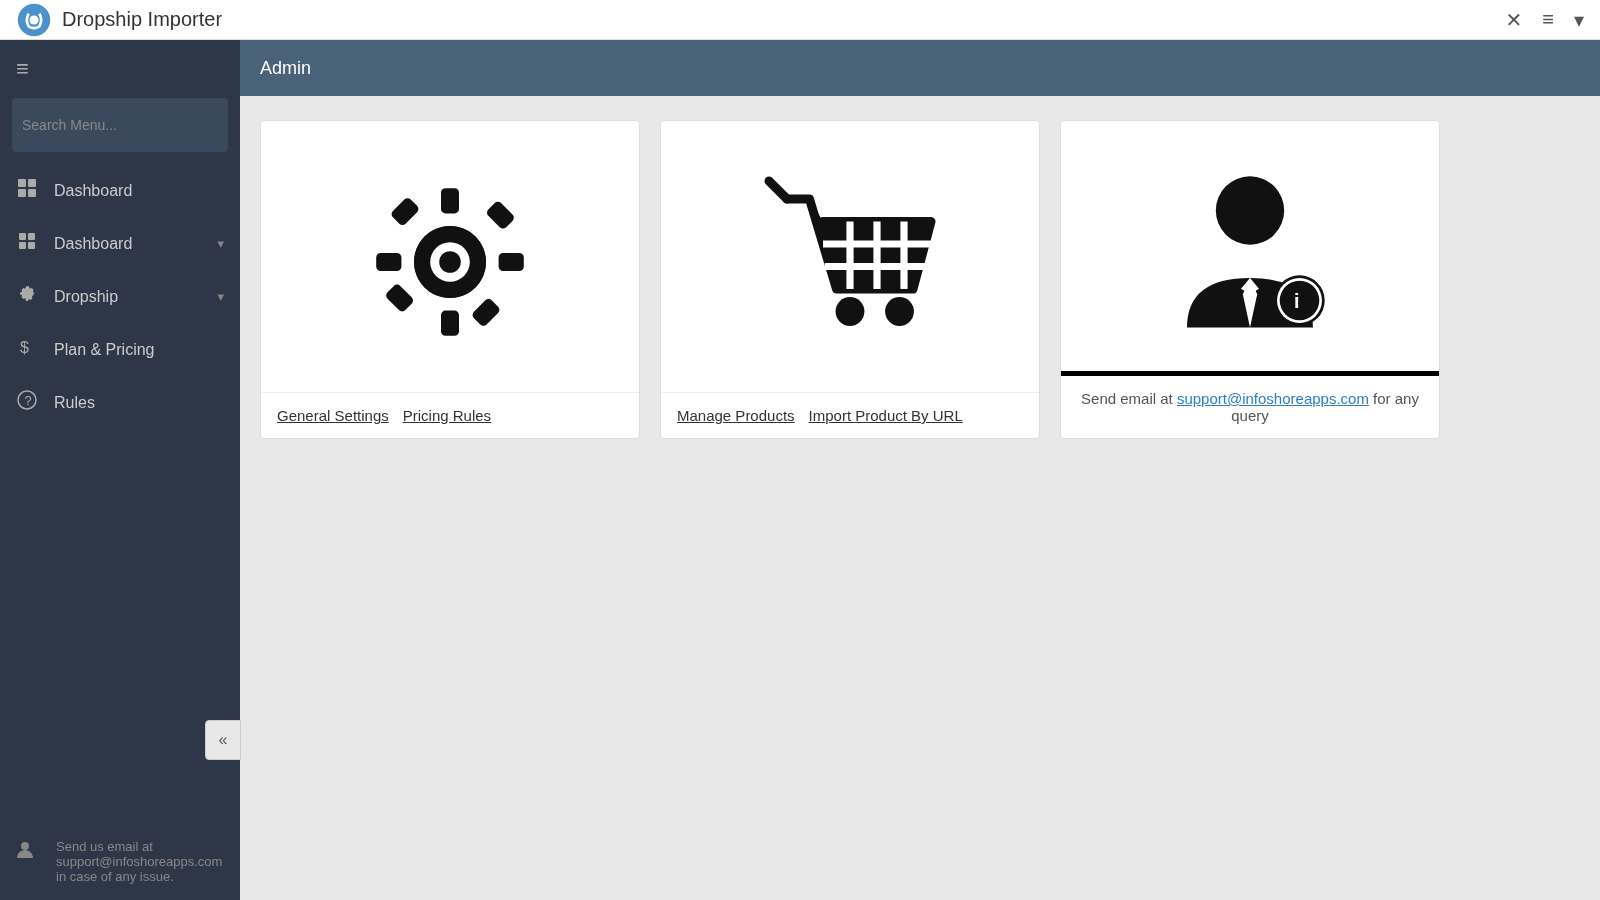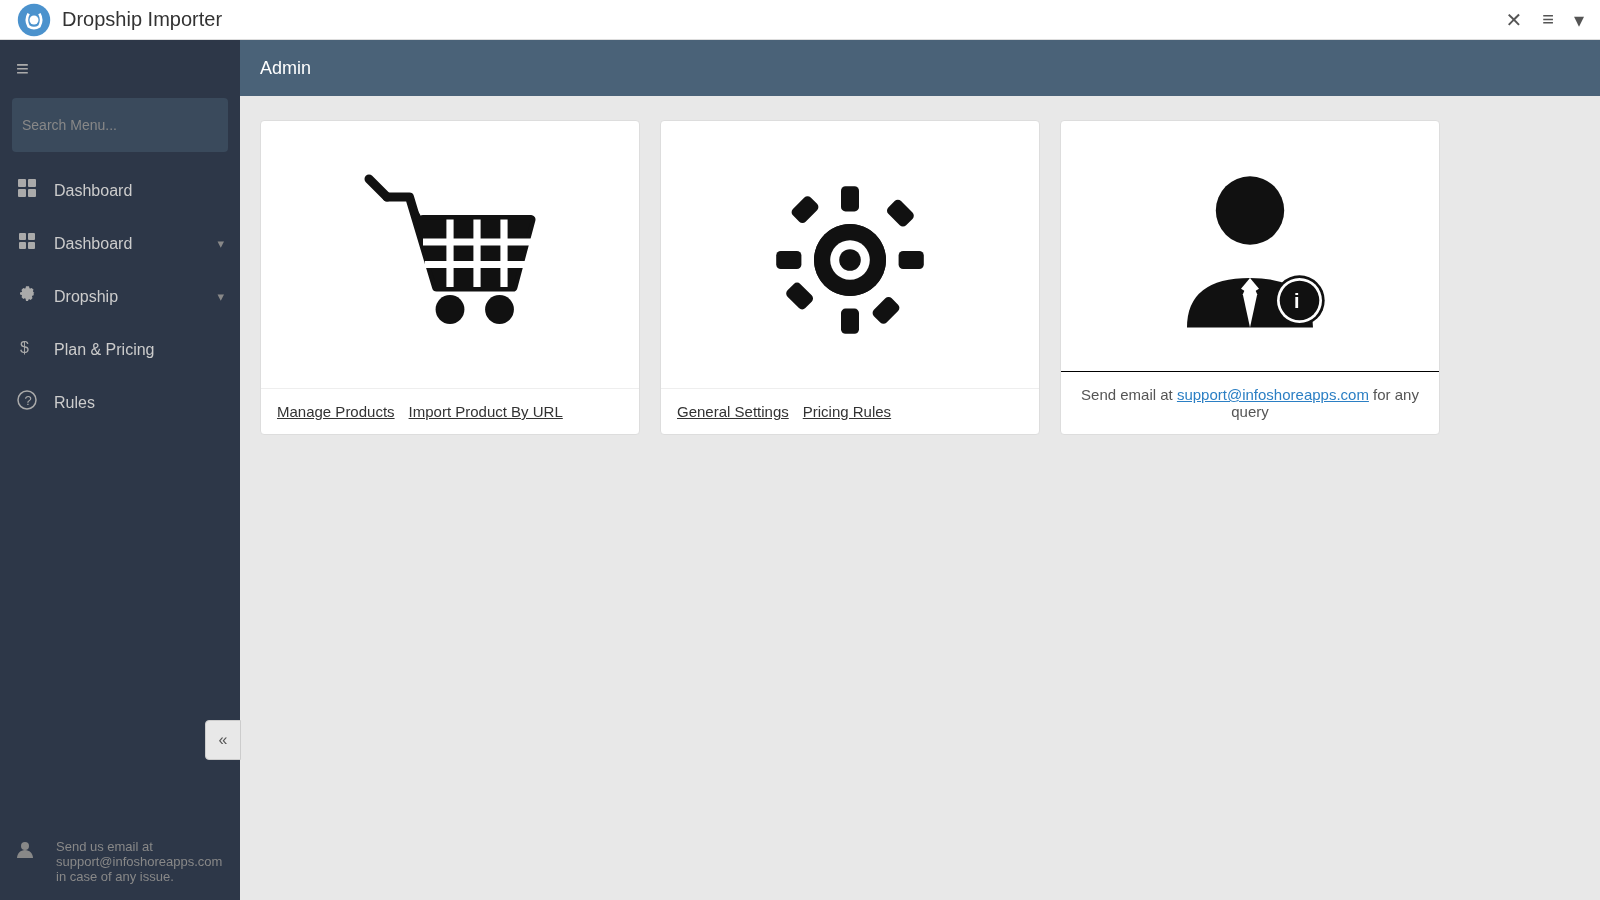--- a/index.html
+++ b/index.html
@@ -191,21 +191,21 @@
       gap: 14px;
       align-items: center;
     }
     .card-links a {
       color: #333;
       text-decoration: underline;
       font-size: 15px;
       cursor: pointer;
     }
     .card-links-support {
-      border-top: 1px solid #000000;
+      border-top: 5px solid #000000;
       padding: 14px 16px;
       font-size: 15px;
       color: #555;
     }
     .card-links-support a {
       color: #2b7fc4;
       text-decoration: underline;
     }
   </style>
 </head>
@@ -311,20 +311,46 @@
       <span class="admin-title">Admin</span>
     </div>
 
     <div class="cards-area">
       <div class="cards-grid">
 
         <div class="card">
           <div class="card-icon-area">
 
             <svg viewBox="0 0 200 200" xmlns="http://www.w3.org/2000/svg" width="180" height="180">
+              <path d="M100 60 a40 40 0 1 0 0.001 0Z" fill="#111"></path>
+              <circle cx="100" cy="100" r="40" fill="#111"></circle>
+              <circle cx="100" cy="100" r="22" fill="white"></circle>
+              <circle cx="100" cy="100" r="12" fill="#111"></circle>
+
+              <rect x="90" y="18" width="20" height="28" rx="5" fill="#111"></rect>
+              <rect x="90" y="154" width="20" height="28" rx="5" fill="#111"></rect>
+              <rect x="18" y="90" width="28" height="20" rx="5" fill="#111"></rect>
+              <rect x="154" y="90" width="28" height="20" rx="5" fill="#111"></rect>
+
+              <rect x="40" y="30" width="20" height="28" rx="5" fill="#111" transform="rotate(45 50 44)"></rect>
+              <rect x="130" y="142" width="20" height="28" rx="5" fill="#111" transform="rotate(45 140 156)"></rect>
+              <rect x="30" y="130" width="28" height="20" rx="5" fill="#111" transform="rotate(45 44 140)"></rect>
+              <rect x="142" y="38" width="28" height="20" rx="5" fill="#111" transform="rotate(45 156 48)"></rect>
+            </svg>
+          </div>
+          <div class="card-links">
+            <a href="#">General Settings</a>
+            <a href="#">Pricing Rules</a>
+          </div>
+        </div>
+
+        <div class="card">
+          <div class="card-icon-area">
+
+            <svg viewBox="0 0 200 200" xmlns="http://www.w3.org/2000/svg" width="180" height="180">
               <path d="M30 30 L55 30 L85 130 L170 130 L190 55 L70 55" stroke="#111" stroke-width="10" fill="none" stroke-linejoin="round" stroke-linecap="round"></path>
               <path d="M55 30 L70 55 L190 55 L170 130 L85 130 L55 30Z" fill="#111"></path>
 
               <line x1="100" y1="55" x2="100" y2="130" stroke="white" stroke-width="8"></line>
               <line x1="130" y1="55" x2="130" y2="130" stroke="white" stroke-width="8"></line>
               <line x1="160" y1="55" x2="160" y2="130" stroke="white" stroke-width="8"></line>
               <line x1="70" y1="80" x2="190" y2="80" stroke="white" stroke-width="8"></line>
               <line x1="72" y1="105" x2="185" y2="105" stroke="white" stroke-width="8"></line>
 
               <circle cx="100" cy="155" r="16" fill="#111"></circle>
@@ -336,46 +362,20 @@
           <div class="card-links">
             <a href="#">Manage Products</a>
             <a href="#">Import Product By URL</a>
           </div>
         </div>
 
         <div class="card">
           <div class="card-icon-area">
 
             <svg viewBox="0 0 200 200" xmlns="http://www.w3.org/2000/svg" width="180" height="180">
-              <path d="M100 60 a40 40 0 1 0 0.001 0Z" fill="#111"></path>
-              <circle cx="100" cy="100" r="40" fill="#111"></circle>
-              <circle cx="100" cy="100" r="22" fill="white"></circle>
-              <circle cx="100" cy="100" r="12" fill="#111"></circle>
-
-              <rect x="90" y="18" width="20" height="28" rx="5" fill="#111"></rect>
-              <rect x="90" y="154" width="20" height="28" rx="5" fill="#111"></rect>
-              <rect x="18" y="90" width="28" height="20" rx="5" fill="#111"></rect>
-              <rect x="154" y="90" width="28" height="20" rx="5" fill="#111"></rect>
-
-              <rect x="40" y="30" width="20" height="28" rx="5" fill="#111" transform="rotate(45 50 44)"></rect>
-              <rect x="130" y="142" width="20" height="28" rx="5" fill="#111" transform="rotate(45 140 156)"></rect>
-              <rect x="30" y="130" width="28" height="20" rx="5" fill="#111" transform="rotate(45 44 140)"></rect>
-              <rect x="142" y="38" width="28" height="20" rx="5" fill="#111" transform="rotate(45 156 48)"></rect>
-            </svg>
-          </div>
-          <div class="card-links">
-            <a href="#">General Settings</a>
-            <a href="#">Pricing Rules</a>
-          </div>
-        </div>
-
-        <div class="card">
-          <div class="card-icon-area">
-
-            <svg viewBox="0 0 200 200" xmlns="http://www.w3.org/2000/svg" width="180" height="180">
 
               <circle cx="100" cy="55" r="38" fill="#111"></circle>
 
               <path d="M30 185 Q30 130 100 130 Q170 130 170 185Z" fill="#111"></path>
 
               <polygon points="100,130 108,148 100,185 92,148" fill="white"></polygon>
               <polygon points="100,130 110,142 100,148 90,142" fill="white"></polygon>
 
               <circle cx="155" cy="155" r="28" fill="#111"></circle>
               <circle cx="155" cy="155" r="25" fill="white"></circle>

